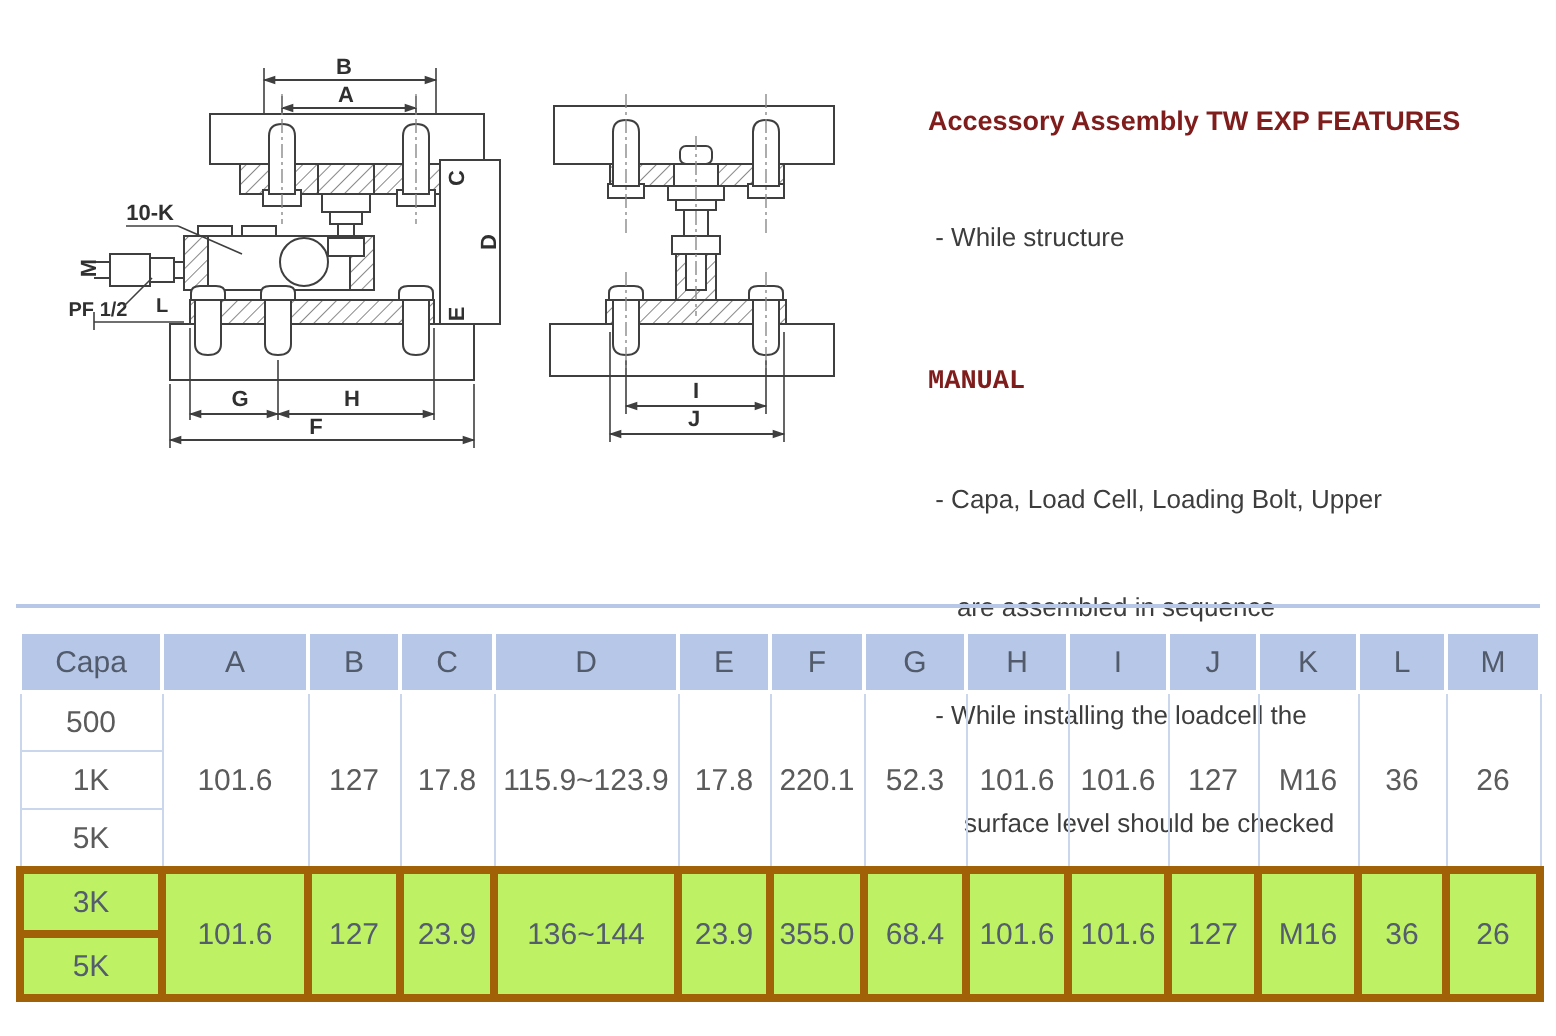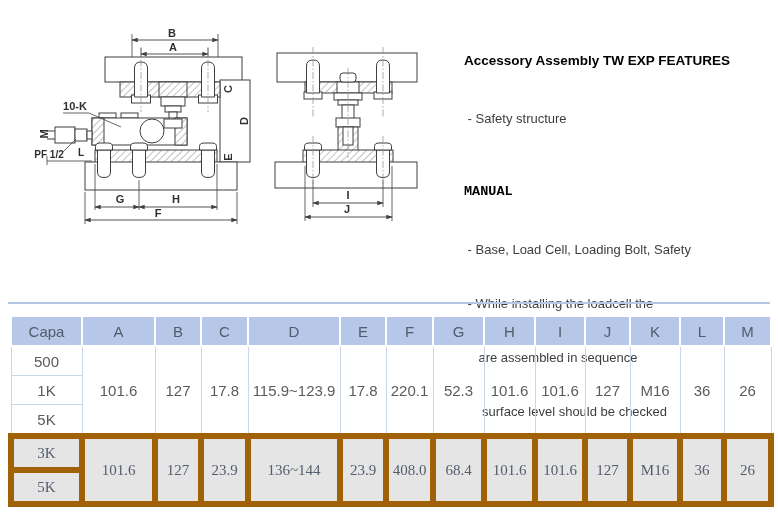--- a/index.html
+++ b/index.html
@@ -17,39 +17,39 @@
   .ext { stroke:#3f3f3f; stroke-width:0.8; fill:none; }
   .cl  { stroke:#8a8a8a; stroke-width:0.7; stroke-dasharray:7 2 1.5 2; fill:none; }
   .lbl { font-family:"Liberation Sans", sans-serif; font-size:11px; font-weight:600; fill:#303030; }
   .lbs { font-family:"Liberation Sans", sans-serif; font-size:10px; font-weight:600; fill:#303030; }
 
   
   .panel {
     position:absolute; left:464px; top:16px; width:310px;
     font-size:13px; line-height:18px; color:#3d3d3d; white-space:pre;
   }
-  .p-title { font-weight:bold; font-size:13.5px; color:#000000; margin-bottom:4px; }
+  .p-title { font-weight:bold; font-size:13.5px; color:#7f1d1d; margin-bottom:4px; }
   .manual-gap { margin-top:19px;font-family:Liberation Mono, monospace; }
 
   
   .tbl-wrap {
     position:absolute; left:8px; top:302px; width:762px;
     border-top:2px solid #b7c7e7; border-bottom:2px solid #b7c7e7;
     padding:11px 0 24px 0; box-sizing:border-box;
   }
   table.spec {
     width:100%; border-collapse:collapse; table-layout:fixed;
     font-size:15px; color:#5b5b5b;
   }
   table.spec th, table.spec td {
     border:1px solid #c9d6ec; text-align:center; vertical-align:middle;
     height:28px; padding:0; font-weight:normal; overflow:hidden;
   }
   table.spec th { background:#b7c7e7; border:2px solid #ffffff; color:#525b6b; }
-  table.spec tr.hl td { background:#e5e5e5; border:6px solid #a16207; color:#545d6d;font-family:Liberation Serif, serif; }
+  table.spec tr.hl td { background:#bef264; border:4px solid #a16207; color:#545d6d; }
 </style>
 </head>
 <body>
 
 <svg class="drawing" width="465" height="260" viewBox="0 0 465 260" xmlns="http://www.w3.org/2000/svg">
   <defs>
     <pattern id="ht" patternUnits="userSpaceOnUse" width="5" height="5" patternTransform="rotate(45)">
       <rect width="5" height="5" fill="#ffffff"></rect>
       <line x1="0" y1="0" x2="0" y2="5" stroke="#7a7a7a" stroke-width="0.9"></line>
     </pattern>
@@ -207,25 +207,25 @@
     <line class="cl" x1="313" y1="47" x2="313" y2="117"></line>
     <line class="cl" x1="383" y1="47" x2="383" y2="117"></line>
     <line class="cl" x1="313" y1="136" x2="313" y2="184"></line>
     <line class="cl" x1="383" y1="136" x2="383" y2="184"></line>
     <line class="cl" x1="348" y1="68" x2="348" y2="158"></line>
   </g>
 </svg>
 
 <div class="panel">
   <div class="p-title">Accessory Assembly TW EXP FEATURES</div>
-  <div> - Safety structure</div>
+  <div> - While structure</div>
   <div class="p-title manual-gap">MANUAL</div>
-  <div> - Base, Load Cell, Loading Bolt, Safety</div>
+  <div> - Capa, Load Cell, Loading Bolt, Upper</div>
+  <div>    are assembled in sequence</div>
   <div> - While installing the loadcell the</div>
-  <div>    are assembled in sequence</div>
   <div>     surface level should be checked</div>
   <div> - CAUTION</div>
   
   
 </div>
 
 <div class="tbl-wrap">
   <table class="spec">
     <colgroup>
       <col style="width:71px">
@@ -282,21 +282,21 @@
     <tr>
       <td>5K</td>
     </tr>
     <tr class="hl">
       <td>3K</td>
       <td rowspan="2">101.6</td>
       <td rowspan="2">127</td>
       <td rowspan="2">23.9</td>
       <td rowspan="2">136~144</td>
       <td rowspan="2">23.9</td>
-      <td rowspan="2">408.0</td>
+      <td rowspan="2">355.0</td>
       <td rowspan="2">68.4</td>
       <td rowspan="2">101.6</td>
       <td rowspan="2">101.6</td>
       <td rowspan="2">127</td>
       <td rowspan="2">M16</td>
       <td rowspan="2">36</td>
       <td rowspan="2">26</td>
     </tr>
     <tr class="hl">
       <td>5K</td>

